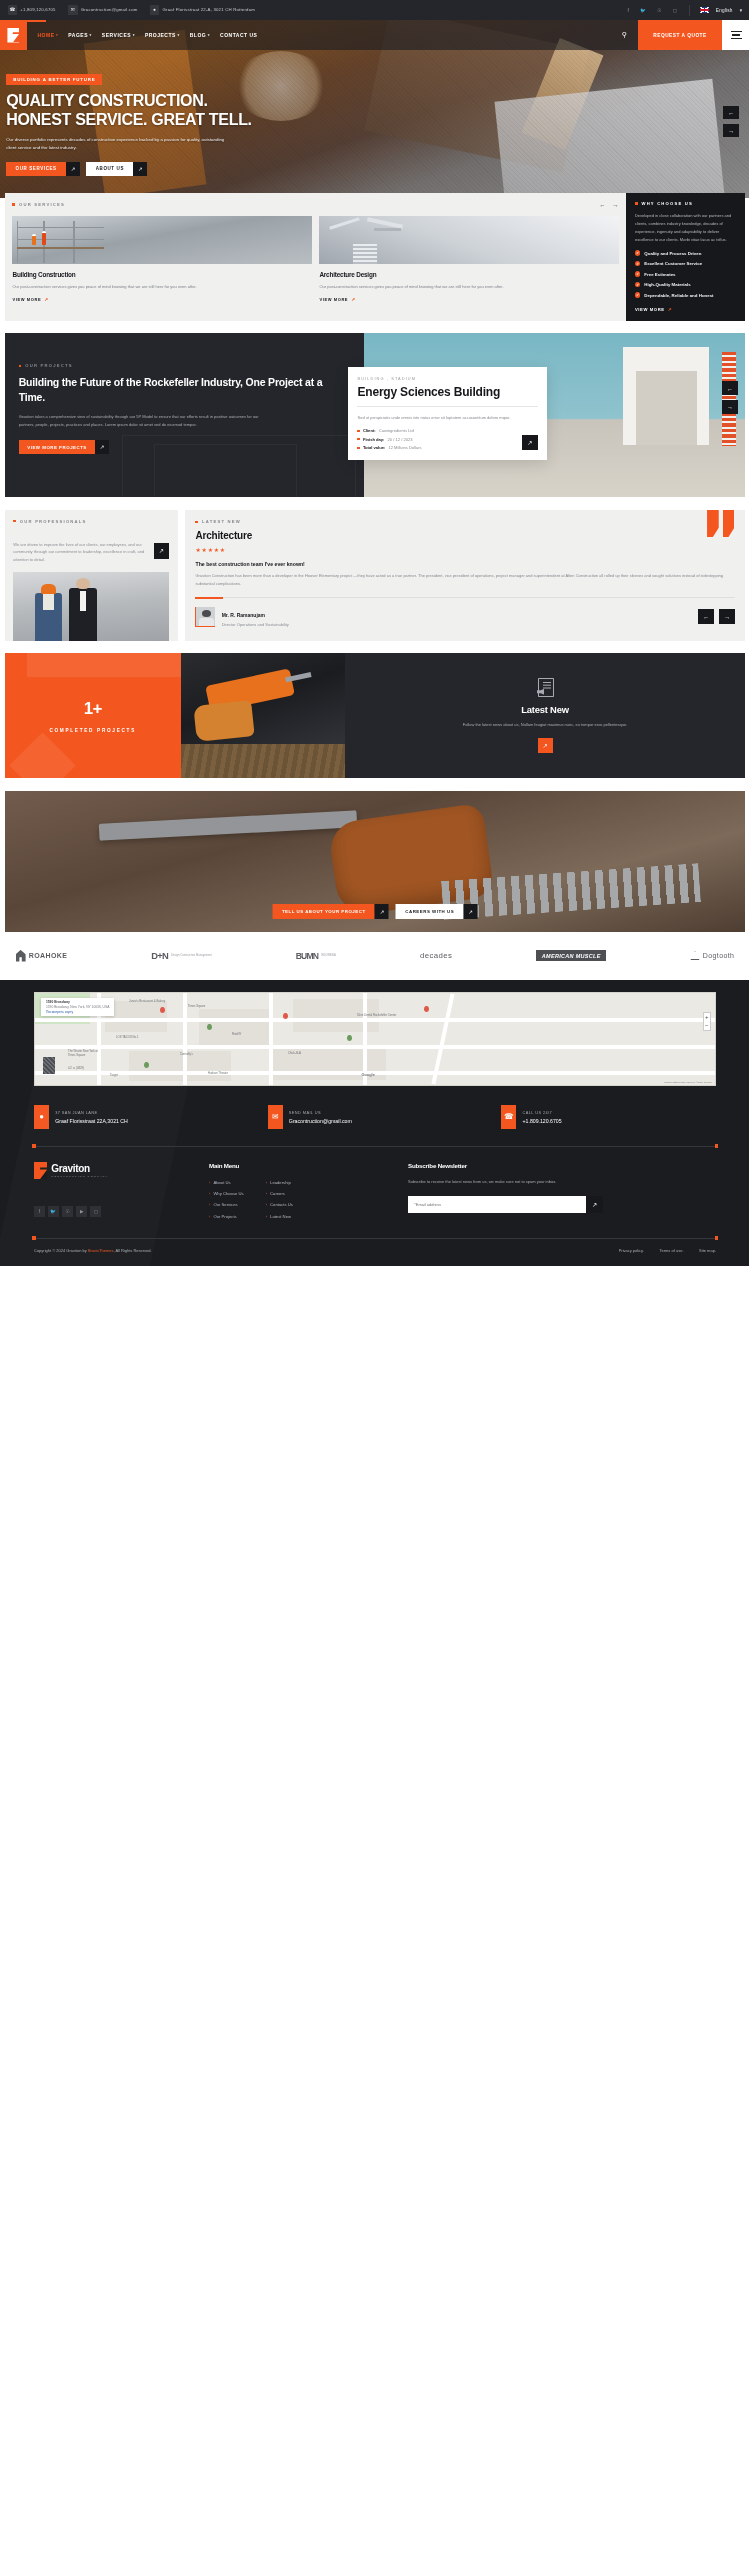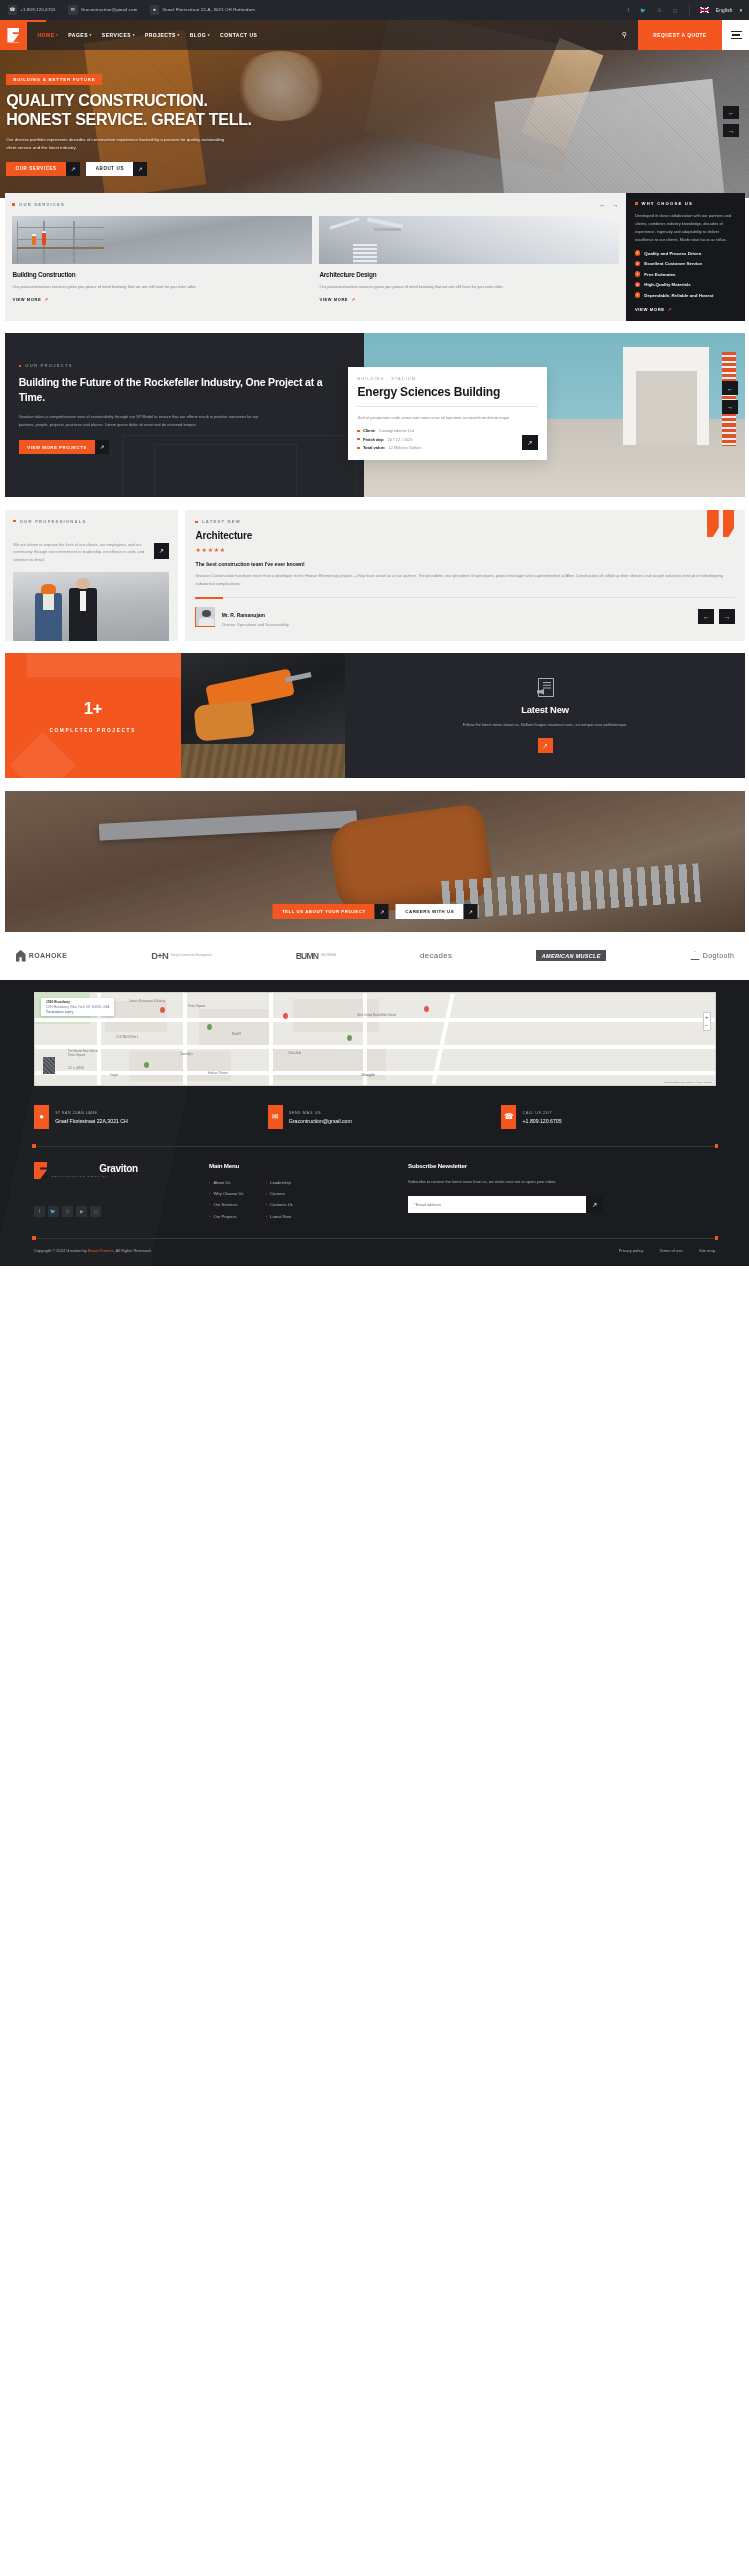--- a/index.html
+++ b/index.html
@@ -335,21 +335,21 @@
   .fsep:before{left:-1.6px;} .fsep:after{right:-1.6px;}
 
   .fcols{display:flex;margin:15.6px 34px 0;gap:19px;}
   .fc-brand{width:156px;}
   .fbrand{display:flex;align-items:center;gap:3.9px;}
   .fbrand .lg{width:13.3px;height:17px;position:relative;}
   .fbrand .lg:before{content:"";position:absolute;inset:0;background:#f4561f;
     clip-path:polygon(0 0,100% 0,100% 32%,46% 32%,46% 44%,100% 44%,100% 100%,0 100%,0 0);}
   .fbrand .lg:after{content:"";position:absolute;left:46%;top:44%;width:54%;height:56%;
     background:#1a1c20;clip-path:polygon(100% 0,100% 100%,0 100%);}
-  .fbrand .nm{font-size:10px;font-weight:bold;color:#fff;letter-spacing:-0.3px;margin-left:48px;}
+  .fbrand .nm{font-size:10px;font-weight:bold;color:#fff;letter-spacing:-0.3px;}
   .fbrand .sb{font-size:2.5px;letter-spacing:1.2px;color:#8d9095;margin-top:1.6px;}
   .fsoc{display:flex;gap:3.1px;margin-top:26.5px;}
   .fsoc div{width:11px;height:11px;background:#2a2c31;color:#8d9095;display:flex;align-items:center;
     justify-content:center;font-size:4.7px;cursor:pointer;}
   .fc-menu{width:180px;}
   .fc-menu h4,.fc-news h4{font-size:6.2px;font-weight:bold;color:#fff;letter-spacing:-0.2px;}
   .fml{display:flex;gap:22px;margin-top:11px;}
   .fml ul{list-style:none;display:flex;flex-direction:column;gap:6.2px;}
   .fml li{display:flex;align-items:center;gap:3.1px;font-size:4.2px;color:#b3b6bb;cursor:pointer;}
   .fml li em{color:#f4561f;font-style:normal;font-size:3.9px;}

